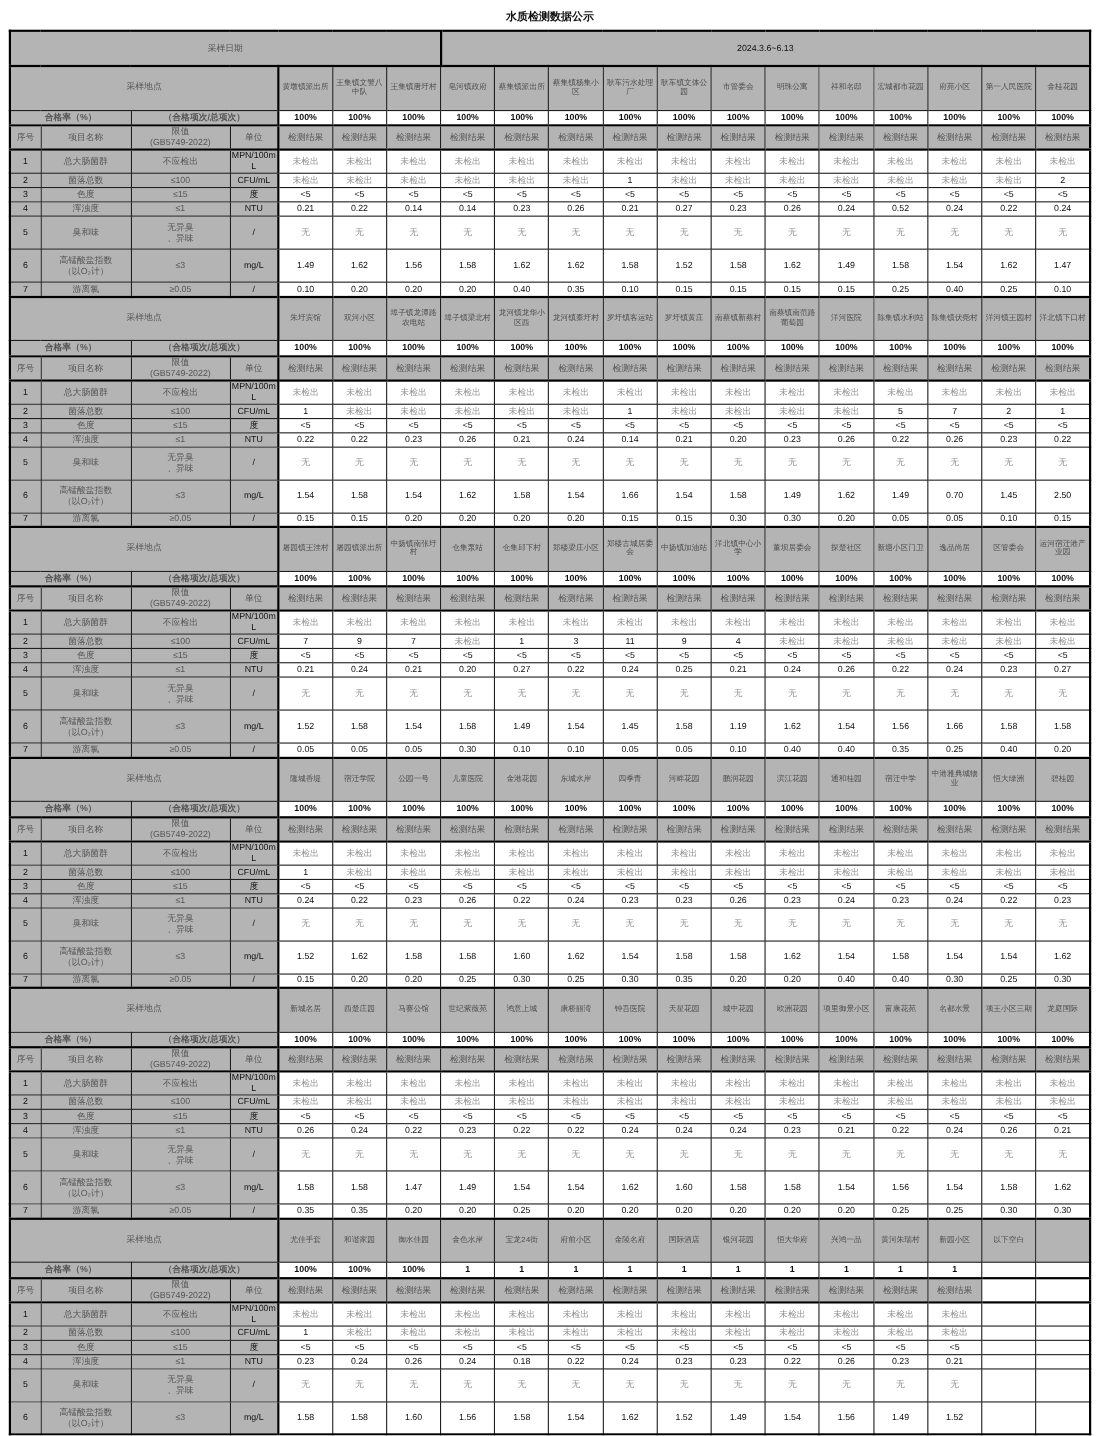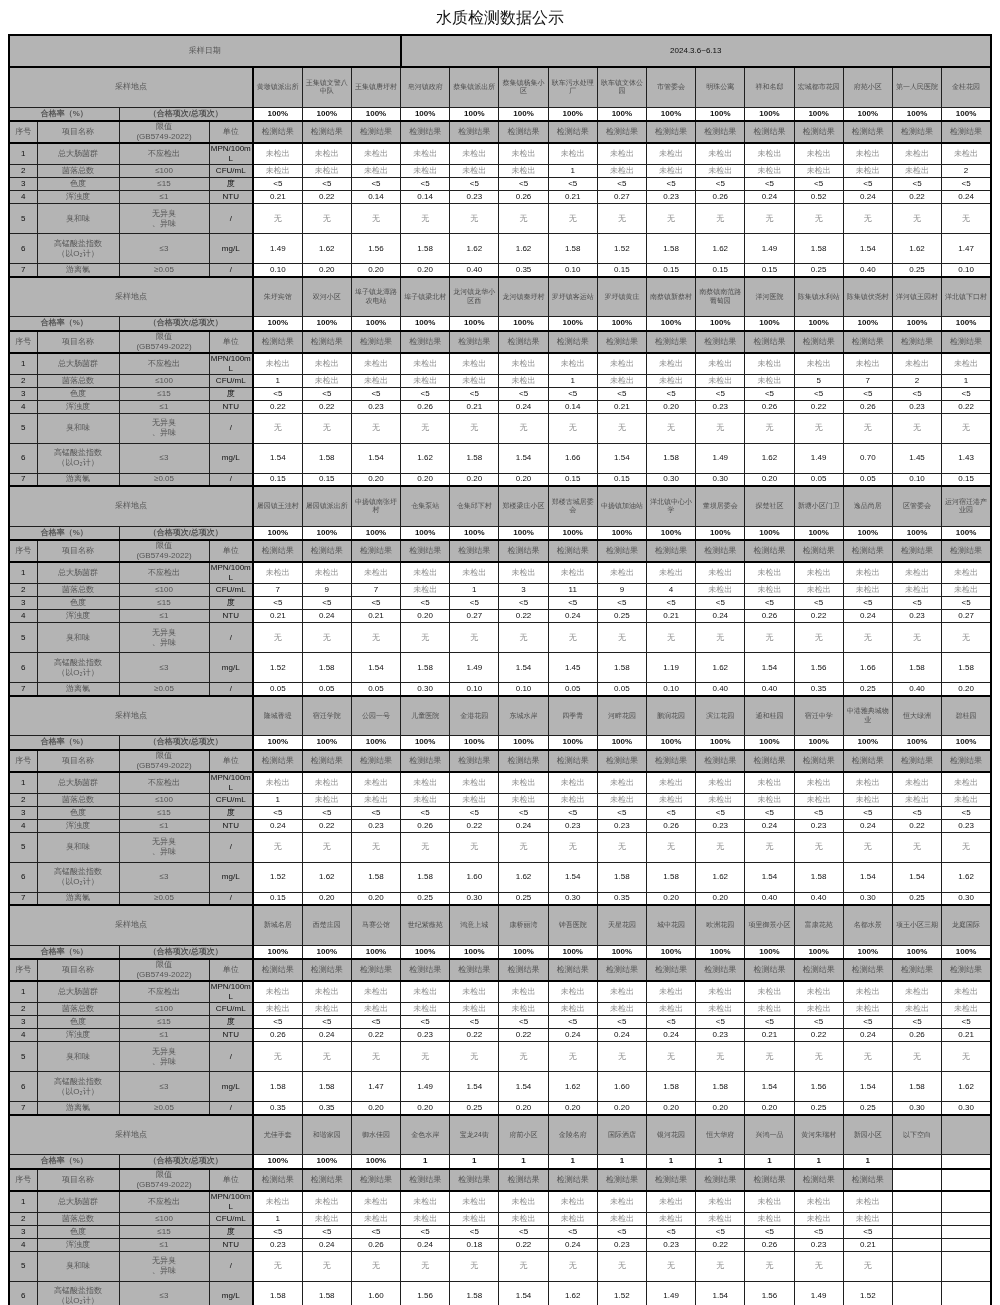--- a/index.html
+++ b/index.html
@@ -1,19 +1,19 @@
 <!DOCTYPE html>
 <html><head>
 <meta charset="utf-8">
 <style>
   html,body{margin:0;padding:0;background:#ffffff;}
   body{width:1000px;height:1305px;font-family:"Liberation Sans","DejaVu Sans",sans-serif;-webkit-font-smoothing:antialiased;}
   .page{padding-top:8px;}
   .title{font-size:13px;font-weight:bold;color:#111;text-align:center;margin:0 0 4px 0;}
-  .subtitle{font-size:16px;font-weight:normal;color:#111;text-align:center;margin:0 0 5px 0;}
+  .subtitle{font-size:10px;font-weight:bold;color:#111;text-align:center;margin:0 0 5px 0;}
   table{border-collapse:collapse;table-layout:fixed;width:984px;margin:0 auto;border:2px solid #000;}
   td{border:1px solid #1f1f1f;padding:0 1px;text-align:center;vertical-align:middle;
      font-size:8px;line-height:10px;overflow:hidden;white-space:pre-line;word-break:break-all;}
   .lab{background:#b4b4b4;color:#555555;}
   .val{background:#ffffff;color:#121212;}
   .dark{color:#0f0f0f;}
   .soft{color:#8e8e8e;}
   .loc{font-size:7px;line-height:8.5px;color:#4e4e4e;}
   .sep{border-right:2px solid #000;}
   .r-date{height:32px;}
@@ -431,21 +431,21 @@
           <td class="val dark">1.58</td>
           <td class="val dark">1.54</td>
           <td class="val dark">1.66</td>
           <td class="val dark">1.54</td>
           <td class="val dark">1.58</td>
           <td class="val dark">1.49</td>
           <td class="val dark">1.62</td>
           <td class="val dark">1.49</td>
           <td class="val dark">0.70</td>
           <td class="val dark">1.45</td>
-          <td class="val dark">1.43</td>
+          <td class="val dark">2.50</td>
         </tr>
         <tr class="r-std">
           <td class="lab dark">7</td>
           <td class="lab">游离氯</td>
           <td class="lab">≥0.05</td>
           <td class="lab dark sep">/</td>
           <td class="val dark">0.15</td>
           <td class="val dark">0.15</td>
           <td class="val dark">0.20</td>
           <td class="val dark">0.20</td>

